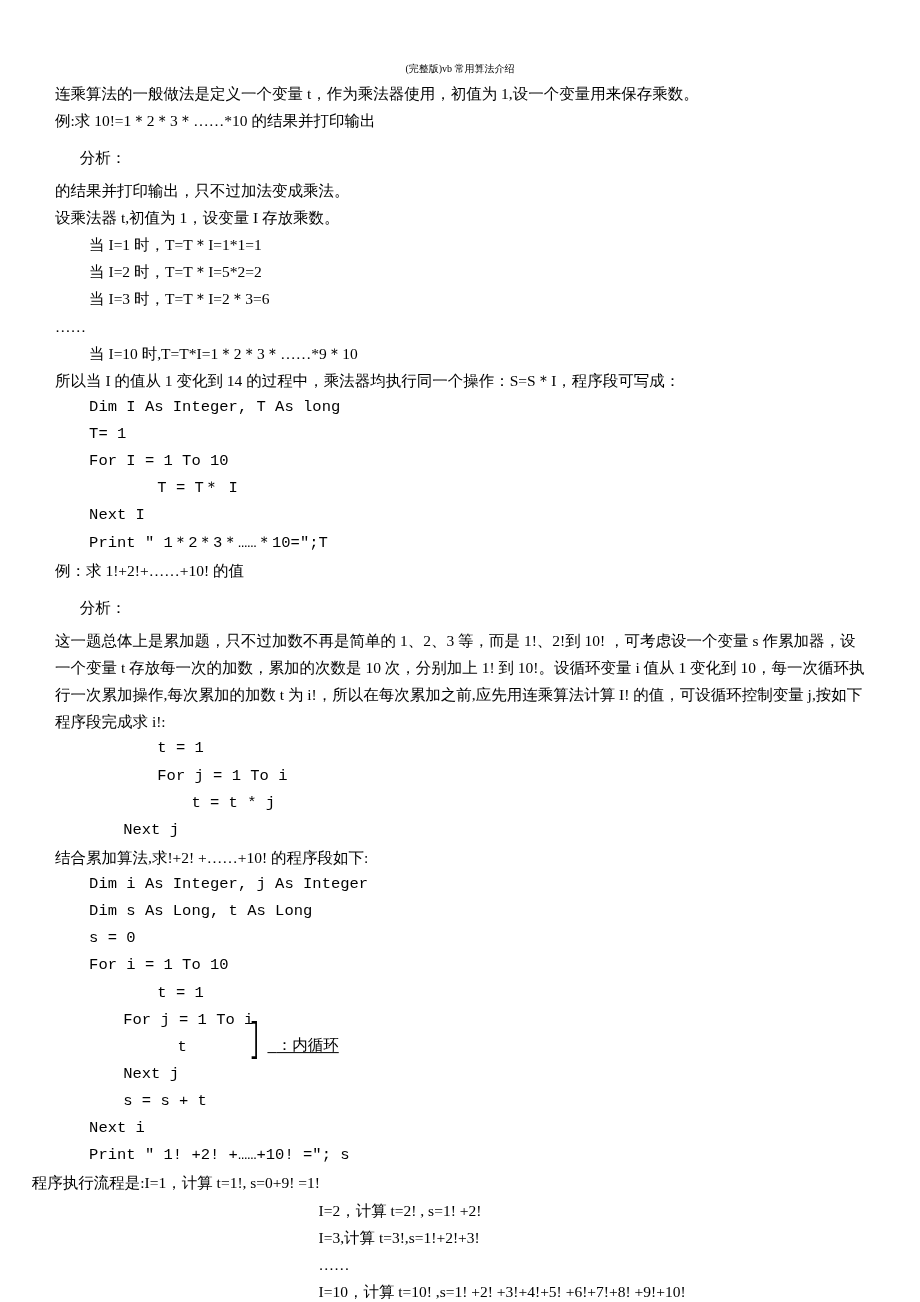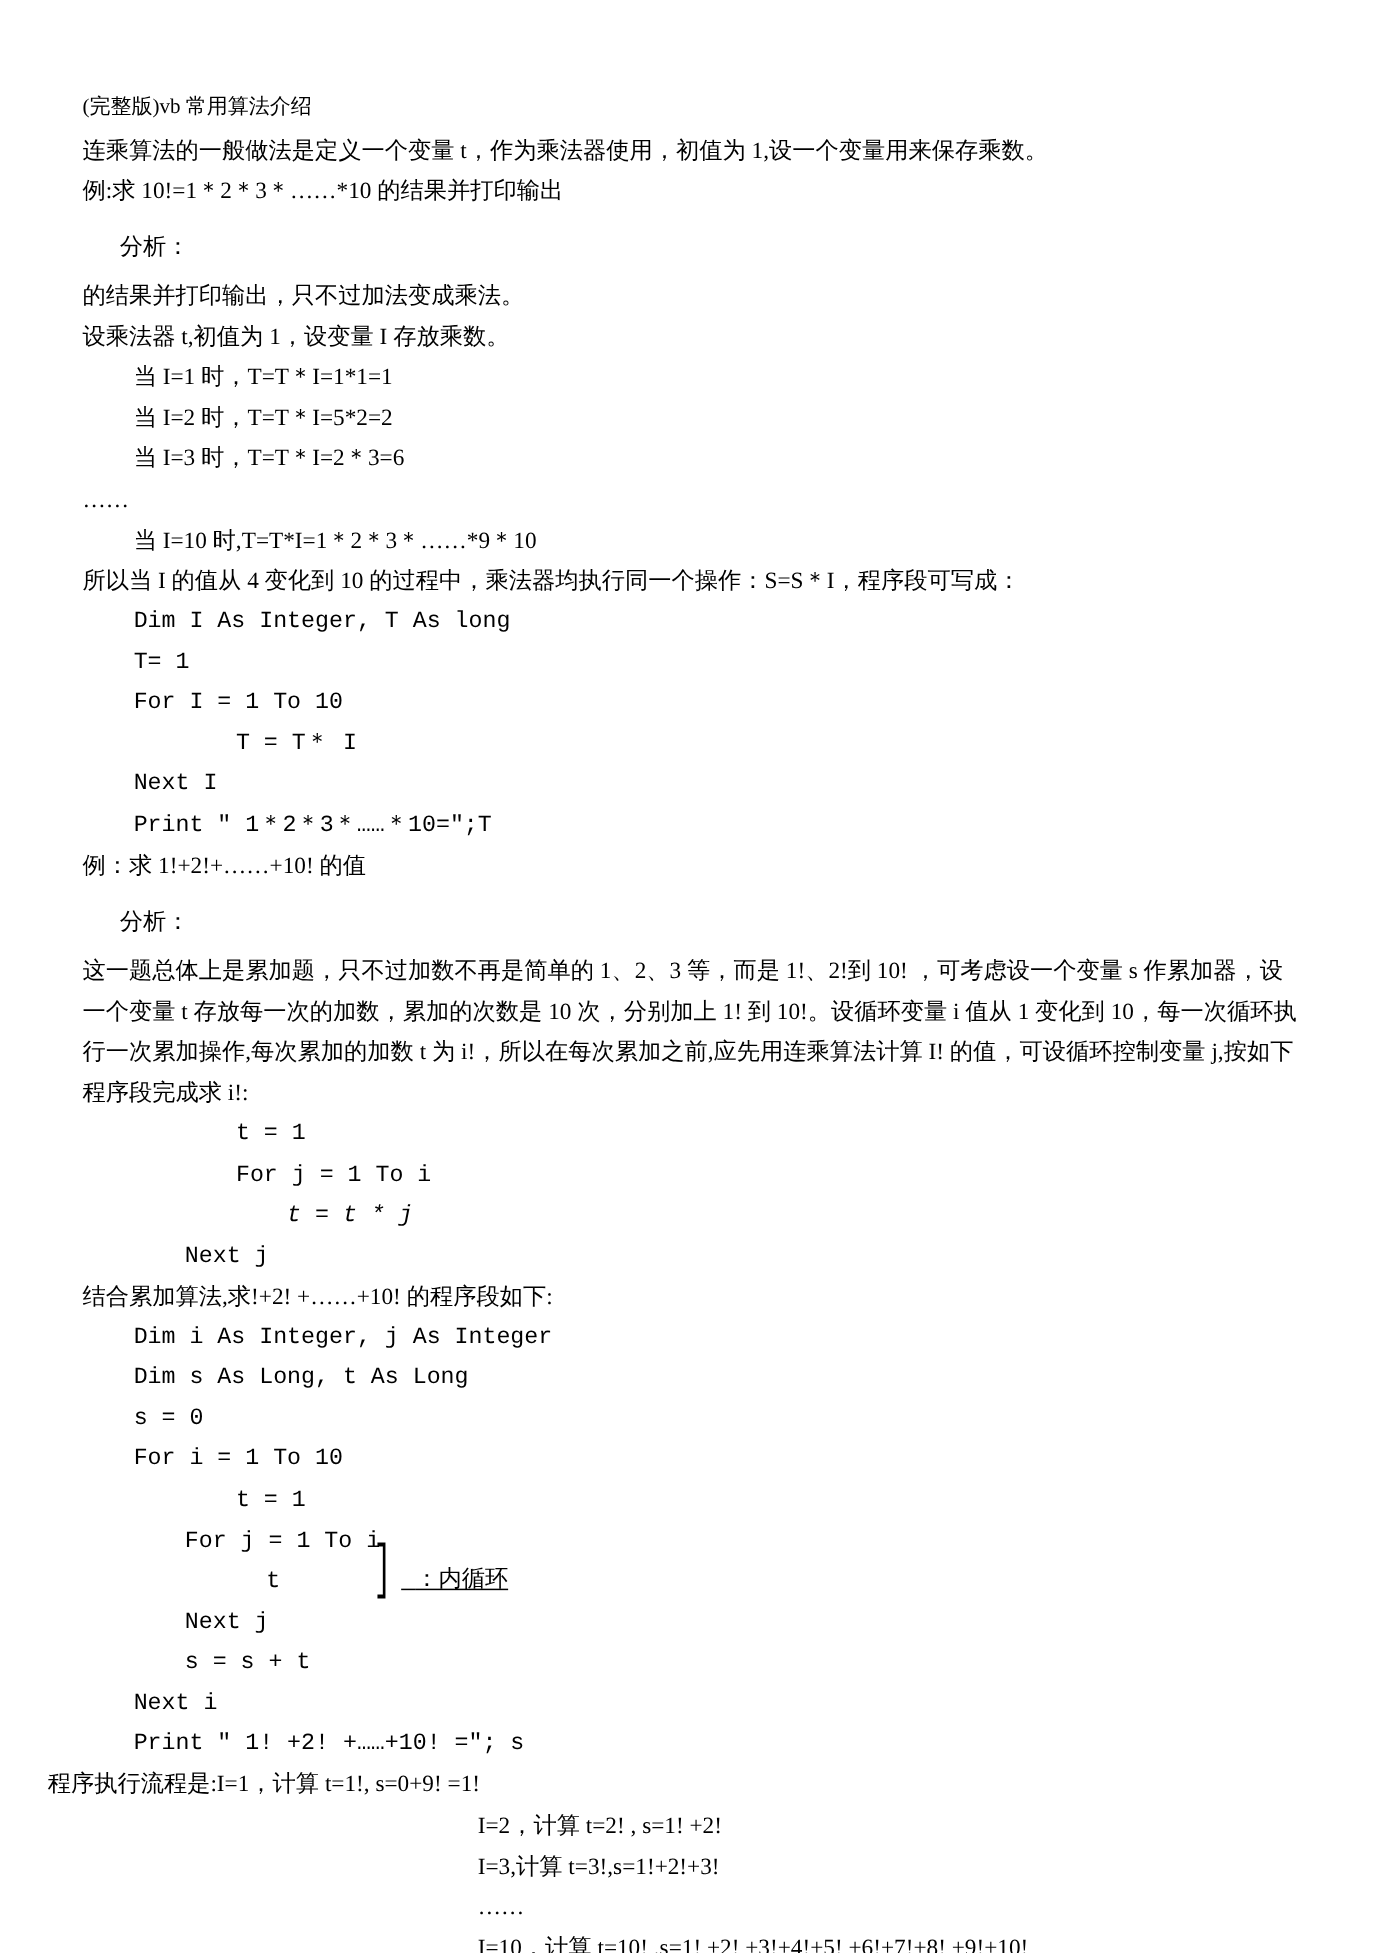--- a/index.html
+++ b/index.html
@@ -7,31 +7,31 @@
       font-size: 15.5px;
       line-height: 1.75;
       color: #000;
       background: #fff;
       margin: 0;
       padding: 60px 55px 60px 55px;
       width: 920px;
       box-sizing: border-box;
     }
     .header-right {
-      text-align: left;
-      font-size: 14px;
+      text-align: center;
+      font-size: 10px;
       margin-bottom: 2px;
     }
     .para {
       margin: 0;
     }
     .indent1 { padding-left: 2.2em; }
     .indent2 { padding-left: 4.4em; }
     .indent3 { padding-left: 6.6em; }
-    .indent4 { padding-left: 8.8em; font-style: italic; }
+    .indent4 { padding-left: 8.8em; }
     .bold-section {
       font-weight: normal;
       margin: 10px 0 6px 0;
       padding-left: 1.6em;
     }
     .code {
       font-family: "Courier New", monospace;
     }
     .bracket-wrap {
       position: relative;
@@ -72,21 +72,21 @@
 
 <p class="bold-section">分析：</p>
 
 <p class="para">的结果并打印输出，只不过加法变成乘法。</p>
 <p class="para">设乘法器 t,初值为 1，设变量 I 存放乘数。</p>
 <p class="para indent1">当 I=1 时，T=T＊I=1*1=1</p>
 <p class="para indent1">当 I=2 时，T=T＊I=5*2=2</p>
 <p class="para indent1">当 I=3 时，T=T＊I=2＊3=6</p>
 <p class="para">……</p>
 <p class="para indent1">当 I=10 时,T=T*I=1＊2＊3＊……*9＊10</p>
-<p class="para">所以当 I 的值从 4 变化到 10 的过程中，乘法器均执行同一个操作：S=S＊I，程序段可写成：</p>
+<p class="para">所以当 I 的值从 1 变化到 14 的过程中，乘法器均执行同一个操作：S=S＊I，程序段可写成：</p>
 <p class="para indent1 code">Dim I As Integer, T As long</p>
 <p class="para indent1 code">T= 1</p>
 <p class="para indent1 code">For I = 1 To 10</p>
 <p class="para indent3 code">T = T＊ I</p>
 <p class="para indent1 code">Next I</p>
 <p class="para indent1 code">Print " 1＊2＊3＊……＊10=";T</p>
 <p class="para">例：求 1!+2!+……+10! 的值</p>
 
 <p class="bold-section">分析：</p>
 

